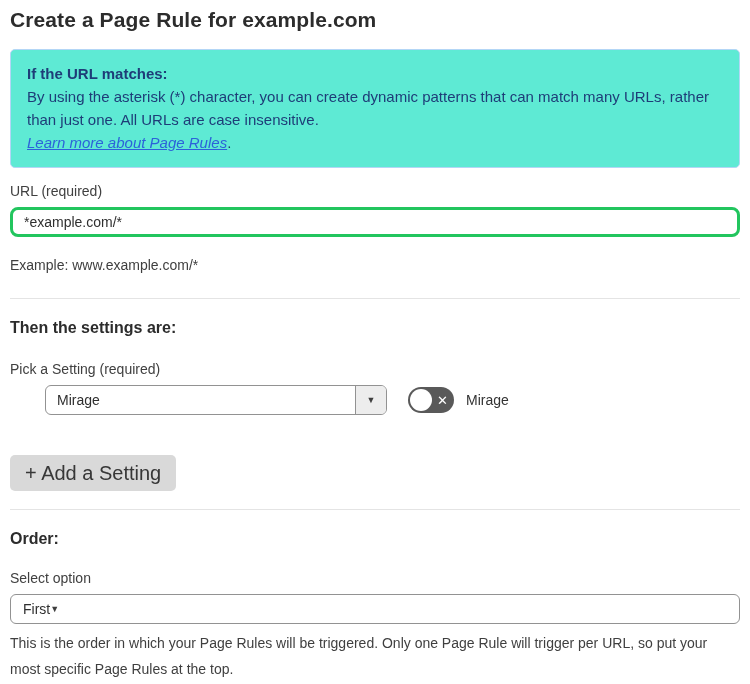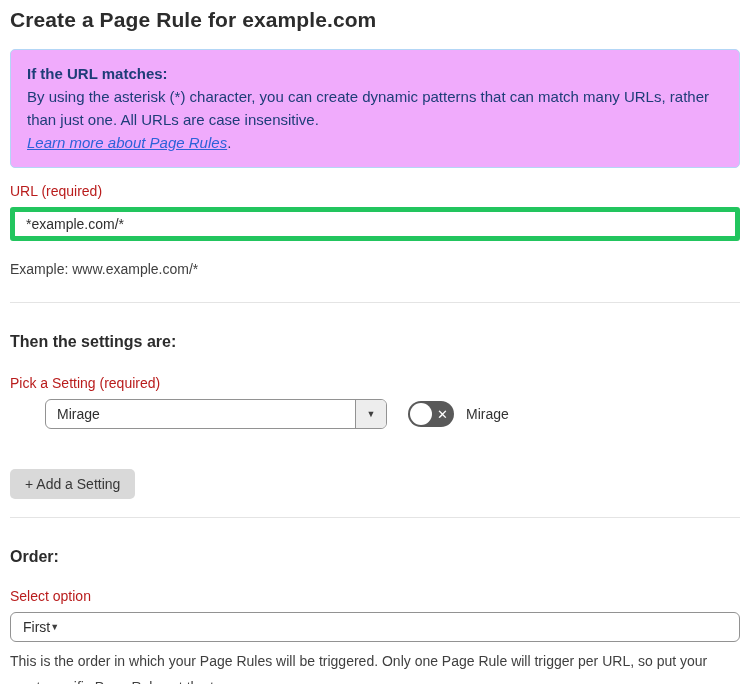--- a/index.html
+++ b/index.html
@@ -13,50 +13,50 @@
 
   .page-title {
     font-size: 21px;
     font-weight: bold;
     color: #2c2c2c;
     margin: 0 0 17px 0;
     letter-spacing: 0.1px;
   }
 
   .info-box {
-    background: #f0abfc;
+    background: #5eead4;
     border: 1px solid #b3d6f6;
     border-radius: 5px;
     padding: 12px 16px 13px 16px;
     color: #1e3d78;
     font-size: 15px;
     line-height: 23px;
     margin-bottom: 15px;
   }
   .info-heading { font-weight: bold; }
   .info-link {
     color: #2c62d9;
     text-decoration: underline;
     cursor: pointer;
     font-style: italic;
   }
   .info-link-line { color: #1e3d78; }
 
   .field-label {
     font-size: 14px;
-    color: #b91c1c;
+    color: #404040;
     margin: 14px 0 8px 0;
   }
 
   .text-input {
     display: block;
     width: 100%;
     height: 30px;
-    border: 5px solid #22c55e;
-    border-radius: 3px;
+    border: 3px solid #22c55e;
+    border-radius: 8px;
     padding: 12px 11px;
     font-size: 14px;
     font-family: inherit;
     color: #2f2f2f;
     background: #ffffff;
     outline: none;
   }
 
   .helper-text {
     font-size: 14px;
@@ -68,21 +68,21 @@
   .divider {
     border: none;
     border-top: 1px solid #e4e4e4;
     margin: 22px 0 0 0;
   }
 
   .section-heading {
     font-size: 16px;
     font-weight: bold;
     color: #2c2c2c;
-    margin: 30px 0 0 0;
+    margin: 20px 0 0 0;
   }
 
   .setting-row {
     display: flex;
     align-items: center;
     margin-top: 8px;
     padding-left: 35px;
   }
 
   .dropdown {
@@ -150,24 +150,24 @@
     margin-left: 12px;
     font-size: 14px;
     color: #333333;
   }
 
   .btn {
     display: inline-flex;
     align-items: center;
     justify-content: center;
     height: 30px;
-    padding: 12px 15px;
+    padding: 18px 15px;
     border: none;
     border-radius: 5px;
-    font-size: 14px;
+    font-size: 20px;
     font-family: inherit;
     cursor: pointer;
     white-space: nowrap;
   }
   .btn-gray { background: #d9d9d9; color: #373737; }
 
   .add-setting-btn { margin-top: 40px; }
 
   .select-full {
     width: 100%;

